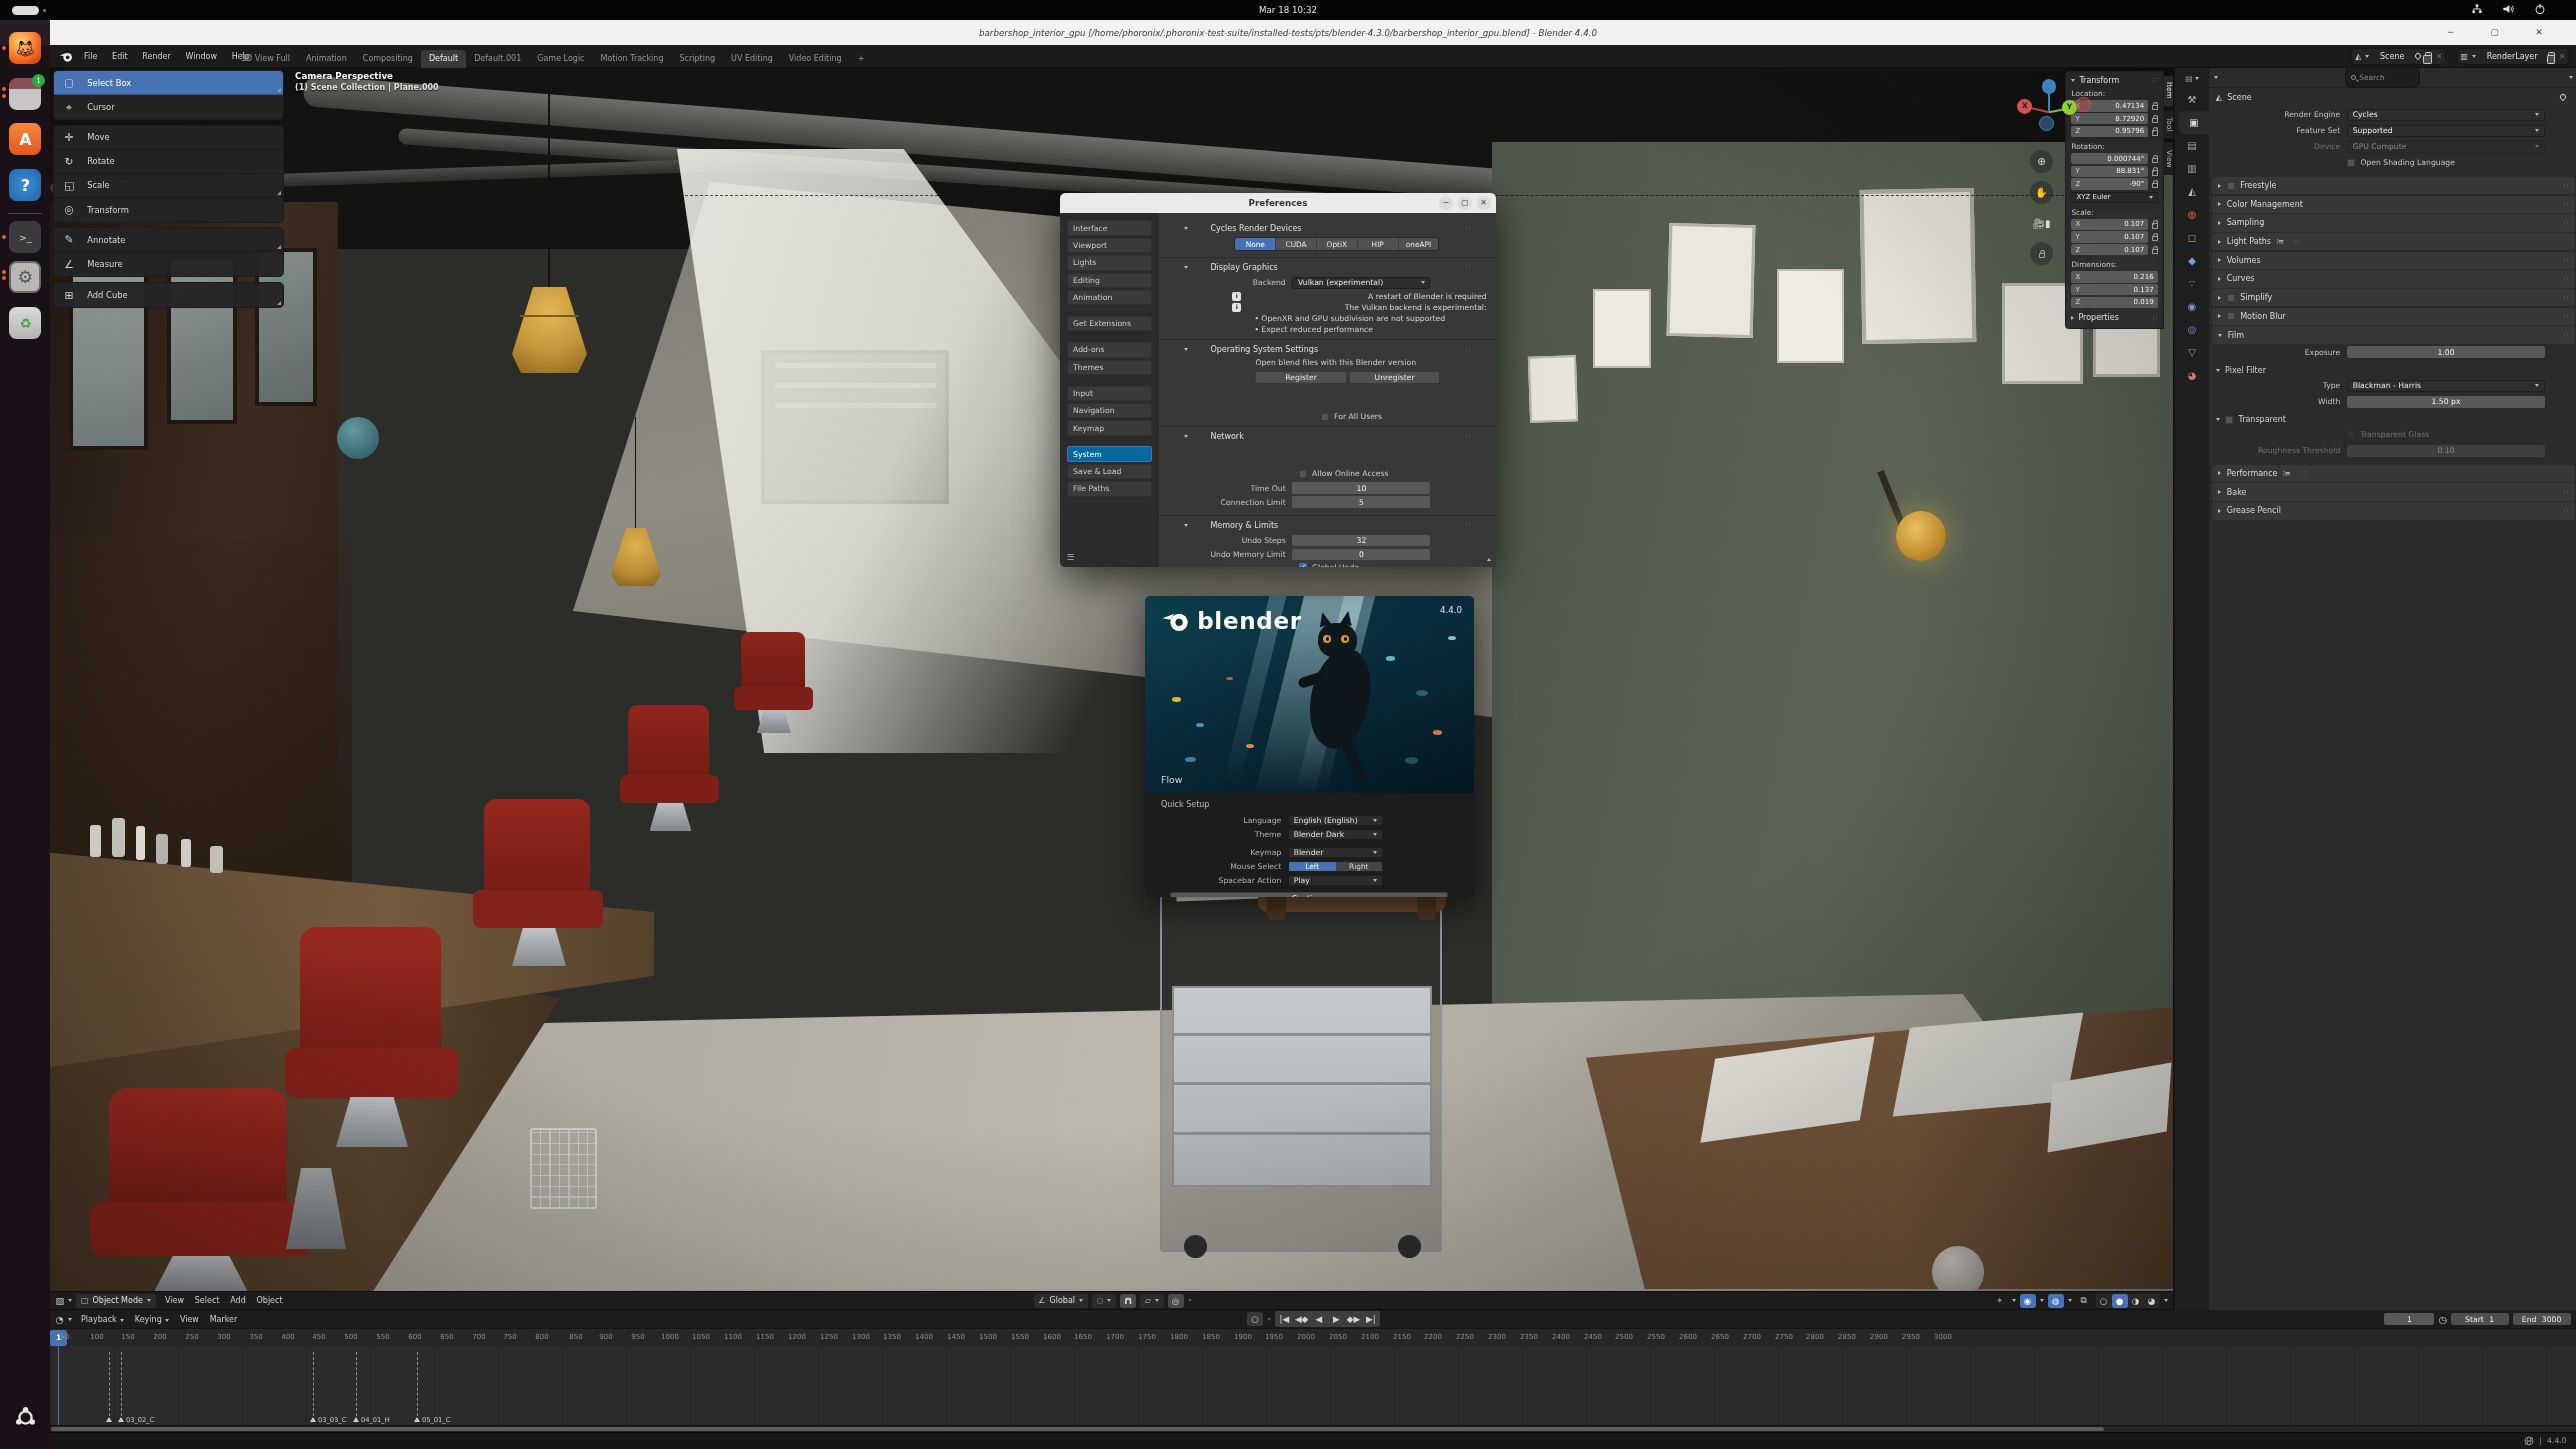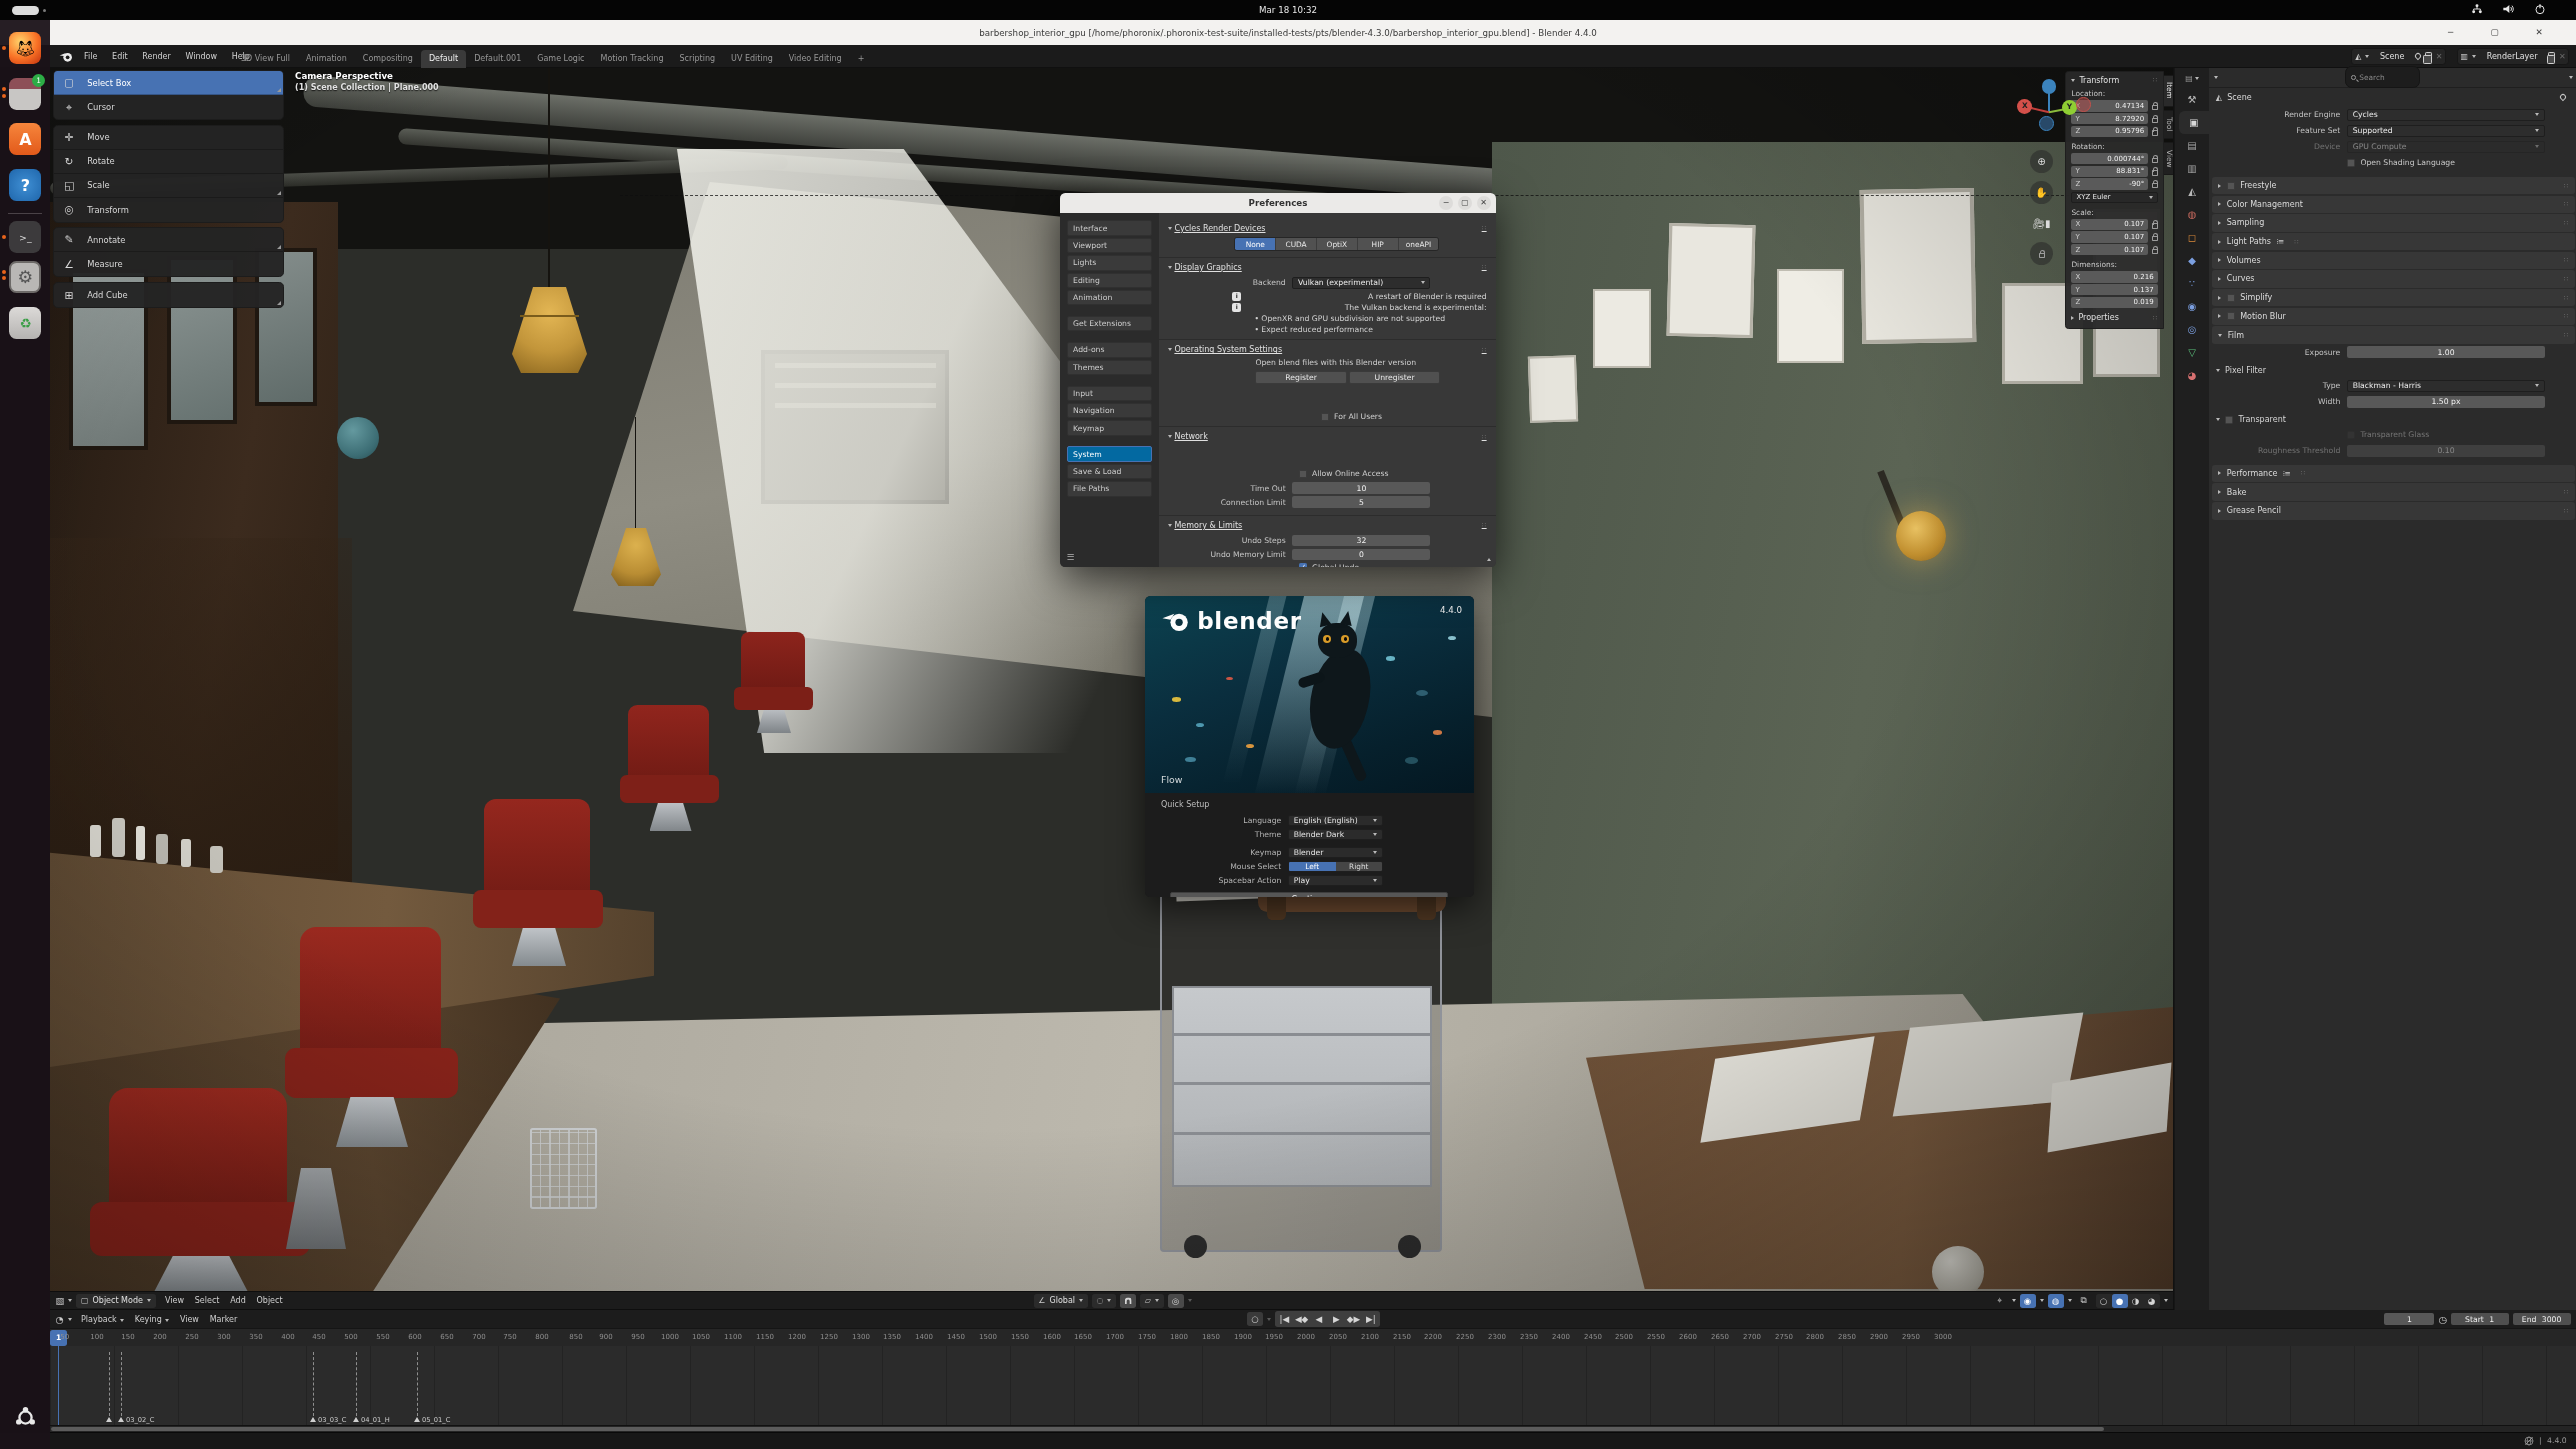--- a/index.html
+++ b/index.html
@@ -9,21 +9,21 @@
 
   
   #sysbar { left:0; top:0; width:2576px; height:20px; background:#050505; color:#e8e8e8; }
   #sysbar .clock { position:absolute; left:50%; top:50%; transform:translate(-50%,-50%); font-size:8.7px; }
   .syspill { position:absolute; left:12px; top:6px; width:27px; height:8.7px; background:#ddd; border-radius:4.7px; }
   .sysdot { position:absolute; left:43px; top:8.7px; width:3.4px; height:3.4px; background:#7a7a7a; border-radius:50%; }
   #sysicons { position:absolute; right:30px; top:2.7px; display:flex; gap:19px; align-items:center; }
 
   
   #titlebar { left:0; top:20px; width:2576px; height:25px; background:#f3f2f0; }
-  #titlebar .wtitle { position:absolute; left:50%; top:50%; transform:translate(-50%,-50%); font-size:8.7px; color:#3a3a3a; white-space:nowrap; }
+  #titlebar .wtitle { position:absolute; left:50%; top:50%; transform:translate(-50%,-50%); font-size:8.7px; color:#3a3a3a; white-space:nowrap;font-style:italic; }
   .winbtn { position:absolute; top:5.4px; width:14.8px; height:14.8px; border-radius:50%; color:#444; font-size:8.7px; line-height:14px; text-align:center; }
 
   
   #topbar { left:0; top:45px; width:2576px; height:23px; background:#1b1b1b; border-bottom:0.7px solid #101010; }
   #topbar .menus { position:absolute; left:56px; top:0; height:23px; display:flex; align-items:center; gap:2.7px; }
   .menu-item { color:#d2d2d2; font-size:8px; padding:2.7px 6px; border-radius:2.7px; }
   .blogo { position:absolute; left:59px; top:4.7px; width:14.8px; height:13.4px; }
   #tabs { position:absolute; left:233px; top:3.4px; display:flex; align-items:flex-end; height:19.5px; }
   .wtab { font-size:8px; color:#979797; padding:4px 8px 4.7px; border-radius:4px 4px 0 0; white-space:nowrap; }
   .wtab.active { background:#3a3a3a; color:#f0f0f0; }
@@ -144,21 +144,21 @@
   #prefs { left:1060px; top:193px; width:436px; height:374px; border-radius:5.4px; box-shadow:0 12px 40px rgba(0,0,0,.65); z-index:40; overflow:hidden; background:#353535; }
   #prefs-title { height:20px; background:#ebeae8; display:flex; align-items:center; justify-content:center; color:#333; font-size:8.7px; font-weight:bold; position:relative; }
   #prefs-title .pbtns { position:absolute; right:5.4px; top:2.7px; display:flex; gap:4.7px; }
   .pbtn { width:14px; height:14px; border-radius:50%; background:#dddcda; color:#444; font-size:8px; line-height:13.4px; text-align:center; }
   #prefs-body { position:absolute; left:0; top:20px; width:436px; height:354px; display:flex; }
   #prefs-side { width:99px; background:#2b2b2b; padding:7.4px 6.7px; flex:none; position:relative; }
   .side-btn { height:15.4px; background:#3a3a3a; border:0.7px solid #303030; border-radius:2px; color:#cecece; font-size:7.7px; display:flex; align-items:center; padding:0 5.4px; margin-bottom:2px; }
   .side-btn.active { background:#0369a1; border-color:#4772b3; color:#fff; }
   .side-gap { height:8.7px; }
   #prefs-content { flex:1; background:#383838; position:relative; padding:6.7px 9.4px; overflow:hidden; }
-  .sec-head { display:flex; align-items:center; gap:2px; color:#e0e0e0; font-size:8px; margin:4px 0;text-decoration:underline; }
+  .sec-head { display:flex; align-items:center; gap:22px; color:#e0e0e0; font-size:8px; margin:4px 16px; }
   .sec-head .dots { margin-left:auto; }
   .sec-div { height:0.7px; background:#2c2c2c; margin:5.4px -9.4px; }
   .dev-group { display:flex; margin:2.7px 0 4px 66px; width:205px; border-radius:2.7px; overflow:hidden; border:0.7px solid #262626; }
   .dev-btn { flex:1; height:12.7px; background:#515151; color:#e8e8e8; font-size:7.4px; display:flex; align-items:center; justify-content:center; border-right:0.7px solid #3c3c3c; }
   .dev-btn:last-child { border-right:none; }
   .dev-btn.active { background:#4772b3; color:#fff; }
   .form-row { display:flex; align-items:center; height:14px; }
   .form-row .flabel { width:124px; text-align:right; padding-right:6.7px; color:#c6c6c6; font-size:7.7px; flex:none; }
   .form-row .fwidget { width:138px; height:11.4px; }
   .info-line { display:flex; align-items:center; gap:5.4px; color:#d6d6d6; font-size:7.7px; margin:2px 0 2px 64px;justify-content:space-between; }

